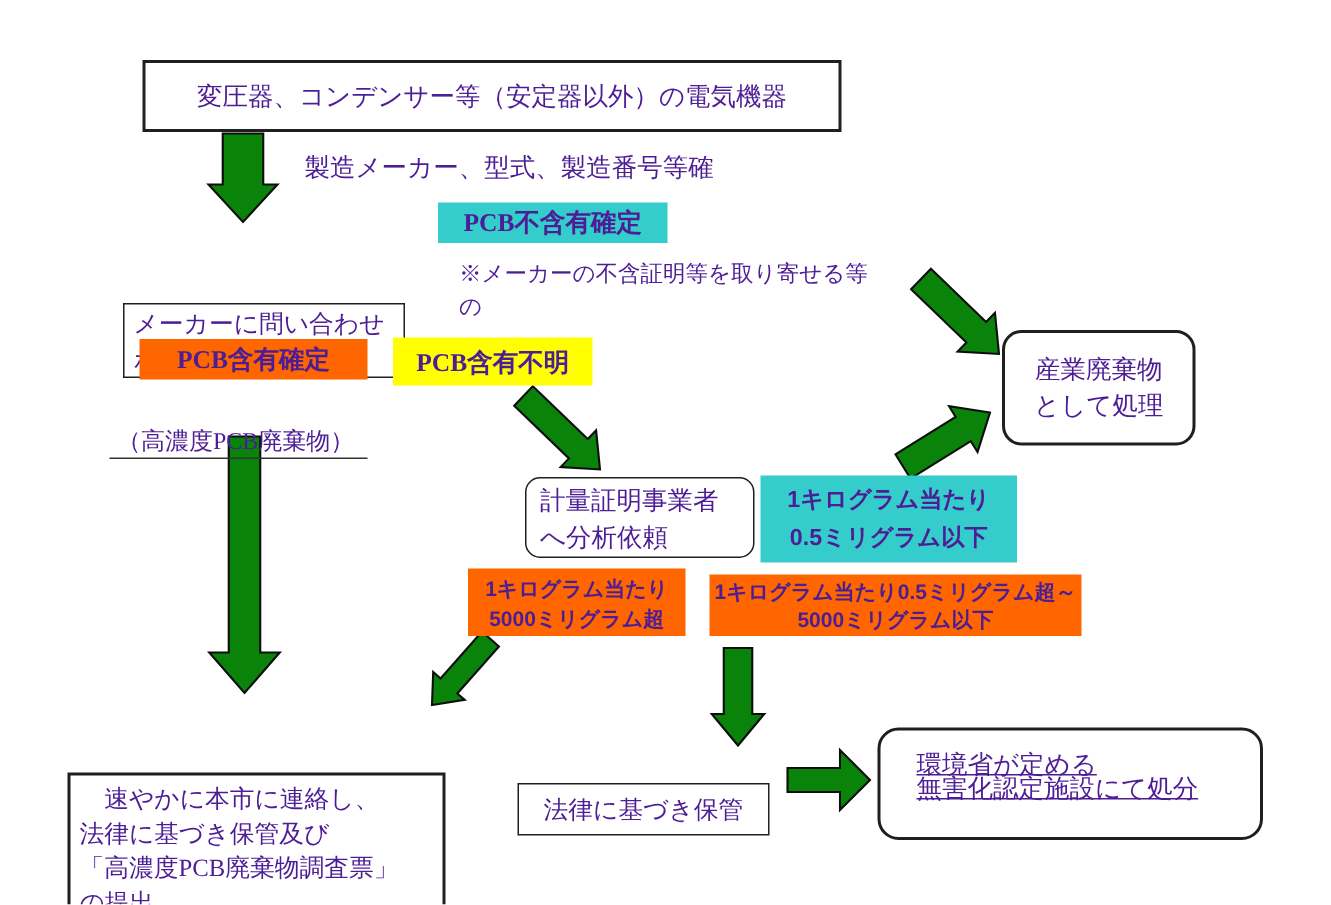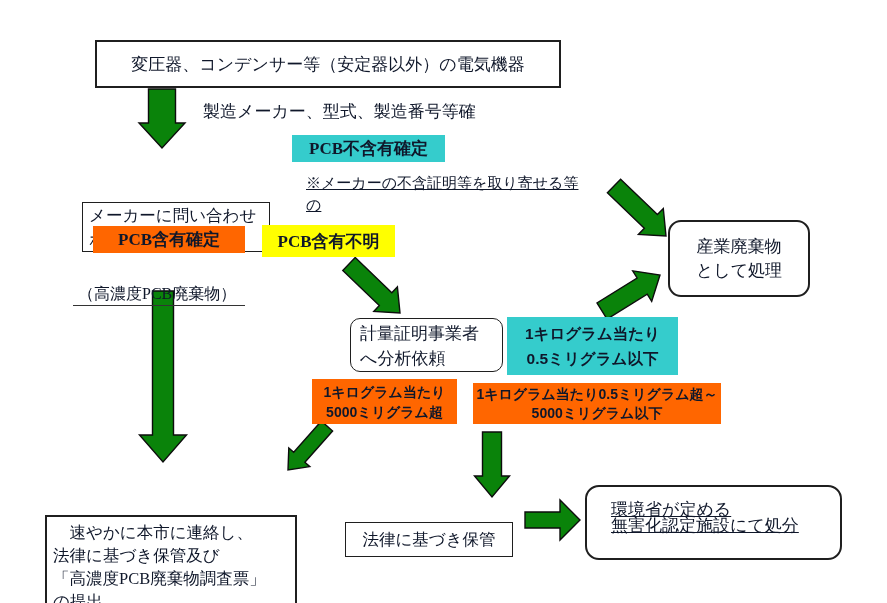--- a/index.html
+++ b/index.html
@@ -1,17 +1,17 @@
 <!DOCTYPE html>
 <html><head>
 <meta charset="utf-8">
 <style>
   html,body{margin:0;padding:0;background:#fff;}
   .canvas{position:relative;width:887px;height:603px;background:#ffffff;overflow:hidden;
-          font-family:"Liberation Serif","DejaVu Serif",serif;color:#0f172a;}
+          font-family:"Liberation Serif","DejaVu Serif",serif;color:#4c1d95;}
   .abs{position:absolute;box-sizing:border-box;}
   .box{border:2px solid #1f1f1f;background:#ffffff;}
   .thin{border-width:1.5px;}
   .rbox{border-radius:13px;}
   .sans{font-family:"Liberation Sans","DejaVu Sans",sans-serif;}
   .center{display:flex;flex-direction:column;justify-content:center;align-items:center;text-align:center;}
   .bold{font-weight:bold;}
   .t17{font-size:17px;}
   .t16{font-size:16.5px;margin-top:42px;}
   .t15{font-size:15px;}
@@ -44,21 +44,21 @@
 
   <div class="abs center bold t17" style="left: 292px; top: 135px; width: 153px; height: 27px; background: rgb(53, 204, 204);">
     <span>PCB不含有確定</span>
   </div>
 
   <div class="abs box thin t16" style="left:82px;top:160px;width:188px;height:50px;padding:1px 0 0 6px;line-height:24px;">
     <div>メーカーに問い合わせ</div>
     <div>ホームページ確認</div>
   </div>
 
-  <div class="abs t15" style="left:306px;top:172px;width:300px;line-height:22px;text-decoration:underline;">
+  <div class="abs t15" style="left:306px;top:172px;width:300px;line-height:22px;">
     <div>※メーカーの不含証明等を取り寄せる等</div>
     <div>の</div>
   </div>
 
   <div class="abs center bold t17" style="left: 93px; top: 226px; width: 152px; height: 27px; background: rgb(255, 102, 0);">
     <span>PCB含有確定</span>
   </div>
 
   <div class="abs center bold t17" style="left: 262px; top: 225px; width: 133px; height: 32px; background: rgb(255, 255, 0);">
     <span>PCB含有不明</span>
@@ -69,21 +69,21 @@
   <div class="abs box thin rbox t17" style="left:350px;top:318px;width:153px;height:54px;border-radius:10px;padding:2px 0 0 9px;line-height:25px;">
     <div>計量証明事業者</div>
     <div>へ分析依頼</div>
   </div>
 
   <div class="abs center bold sans" style="left: 507px; top: 317px; width: 171px; height: 58px; font-size: 15.5px; line-height: 25px; background: rgb(53, 204, 204);">
     <div>1キログラム当たり</div>
     <div>0.5ミリグラム以下</div>
   </div>
 
-  <div class="abs box rbox center t17" style="left:668px;top:220px;width:142px;height:77px;line-height:24px;text-align:center;">
+  <div class="abs box rbox center t17" style="left:668px;top:220px;width:129px;height:77px;line-height:24px;text-align:center;">
     <div>産業廃棄物</div>
     <div>として処理</div>
   </div>
 
   <div class="abs center bold sans t14" style="left: 312px; top: 379px; width: 145px; height: 45px; line-height: 20px; background: rgb(255, 102, 0);">
     <div>1キログラム当たり</div>
     <div>5000ミリグラム超</div>
   </div>
 
   <div class="abs center bold sans t14" style="left: 473px; top: 383px; width: 248px; height: 41px; line-height: 19px; background: rgb(255, 102, 0);">

